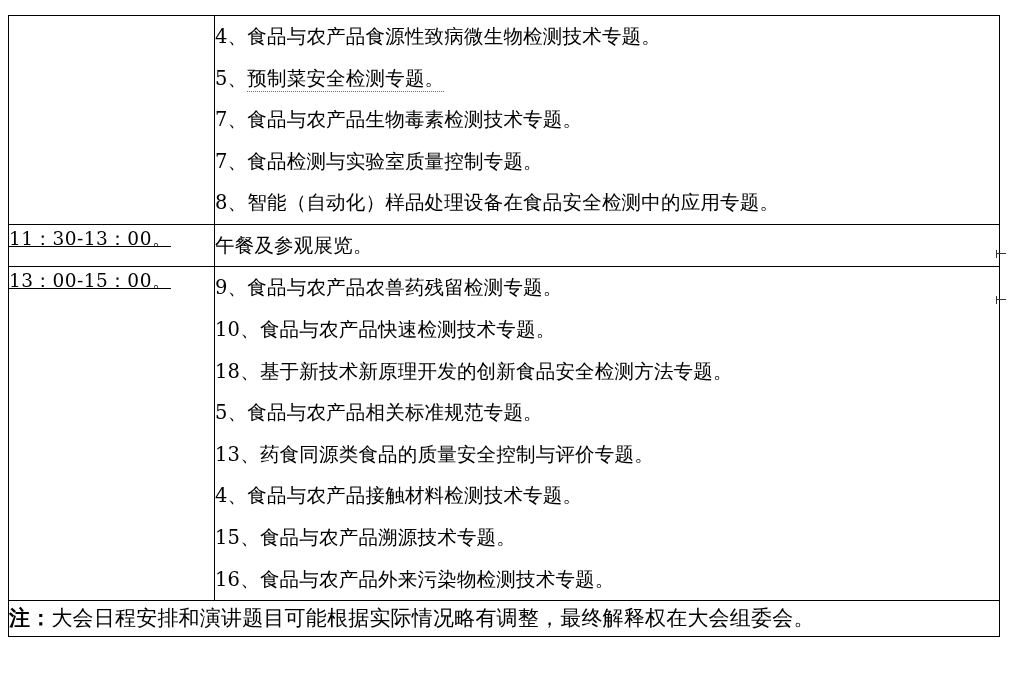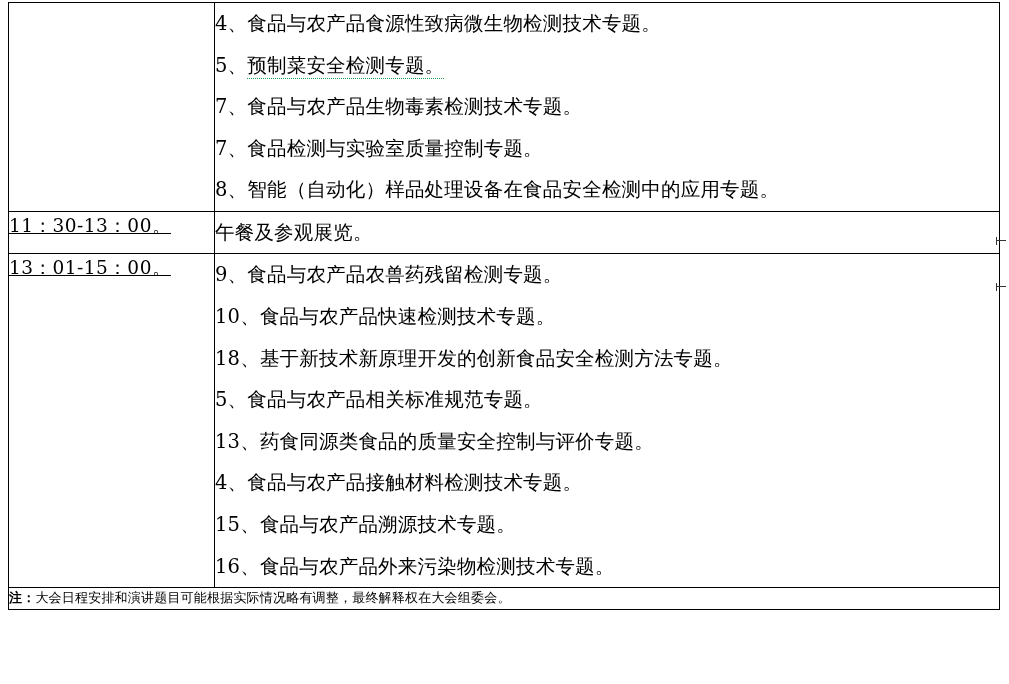--- a/index.html
+++ b/index.html
@@ -19,21 +19,21 @@
     position: relative;
     width: 1009px;
     height: 684px;
     box-sizing: border-box;
   }
   table.schedule {
     border-collapse: collapse;
     table-layout: fixed;
     width: 992px;
     margin-left: 8px;
-    margin-top: 2px;
+    margin-top: 15px;
   }
   table.schedule td {
     border: 1px solid #000000;
     vertical-align: top;
     padding: 0;
   }
   td.time-col {
     width: 205px;
     padding: 8px 6px 8px 10px;
     font-size: 18.5px;
@@ -46,21 +46,21 @@
   }
   .item {
     font-size: 19.5px;
     line-height: 1.62;
     padding: 5px 0 5px 0;
     white-space: nowrap;
     letter-spacing: 0.2px;
   }
   .note-row td {
     padding: 9px 8px 9px 14px;
-    font-size: 13px;
+    font-size: 21px;
     line-height: 1.6;
     letter-spacing: 0.2px;
   }
   .note-row td b {
     font-weight: bold;
   }
   .spell-underline {
     border-bottom: 1px dotted #1e9e4a;
     padding-bottom: 1px;
     text-align: right;
@@ -102,21 +102,21 @@
           <div class="item">8、智能（自动化）样品处理设备在食品安全检测中的应用专题。</div>
         </td>
       </tr>
       <tr>
         <td class="time-col">11：30-13：00。</td>
         <td class="content-col">
           <div class="item">午餐及参观展览。</div>
         </td>
       </tr>
       <tr>
-        <td class="time-col">13：01-15：00。</td>
+        <td class="time-col">13：00-15：00。</td>
         <td class="content-col">
           <div class="item">9、食品与农产品农兽药残留检测专题。</div>
           <div class="item">10、食品与农产品快速检测技术专题。</div>
           <div class="item">18、基于新技术新原理开发的创新食品安全检测方法专题。</div>
           <div class="item">5、食品与农产品相关标准规范专题。</div>
           <div class="item">13、药食同源类食品的质量安全控制与评价专题。</div>
           <div class="item">4、食品与农产品接触材料检测技术专题。</div>
           <div class="item">15、食品与农产品溯源技术专题。</div>
           <div class="item">16、食品与农产品外来污染物检测技术专题。</div>
         </td>

